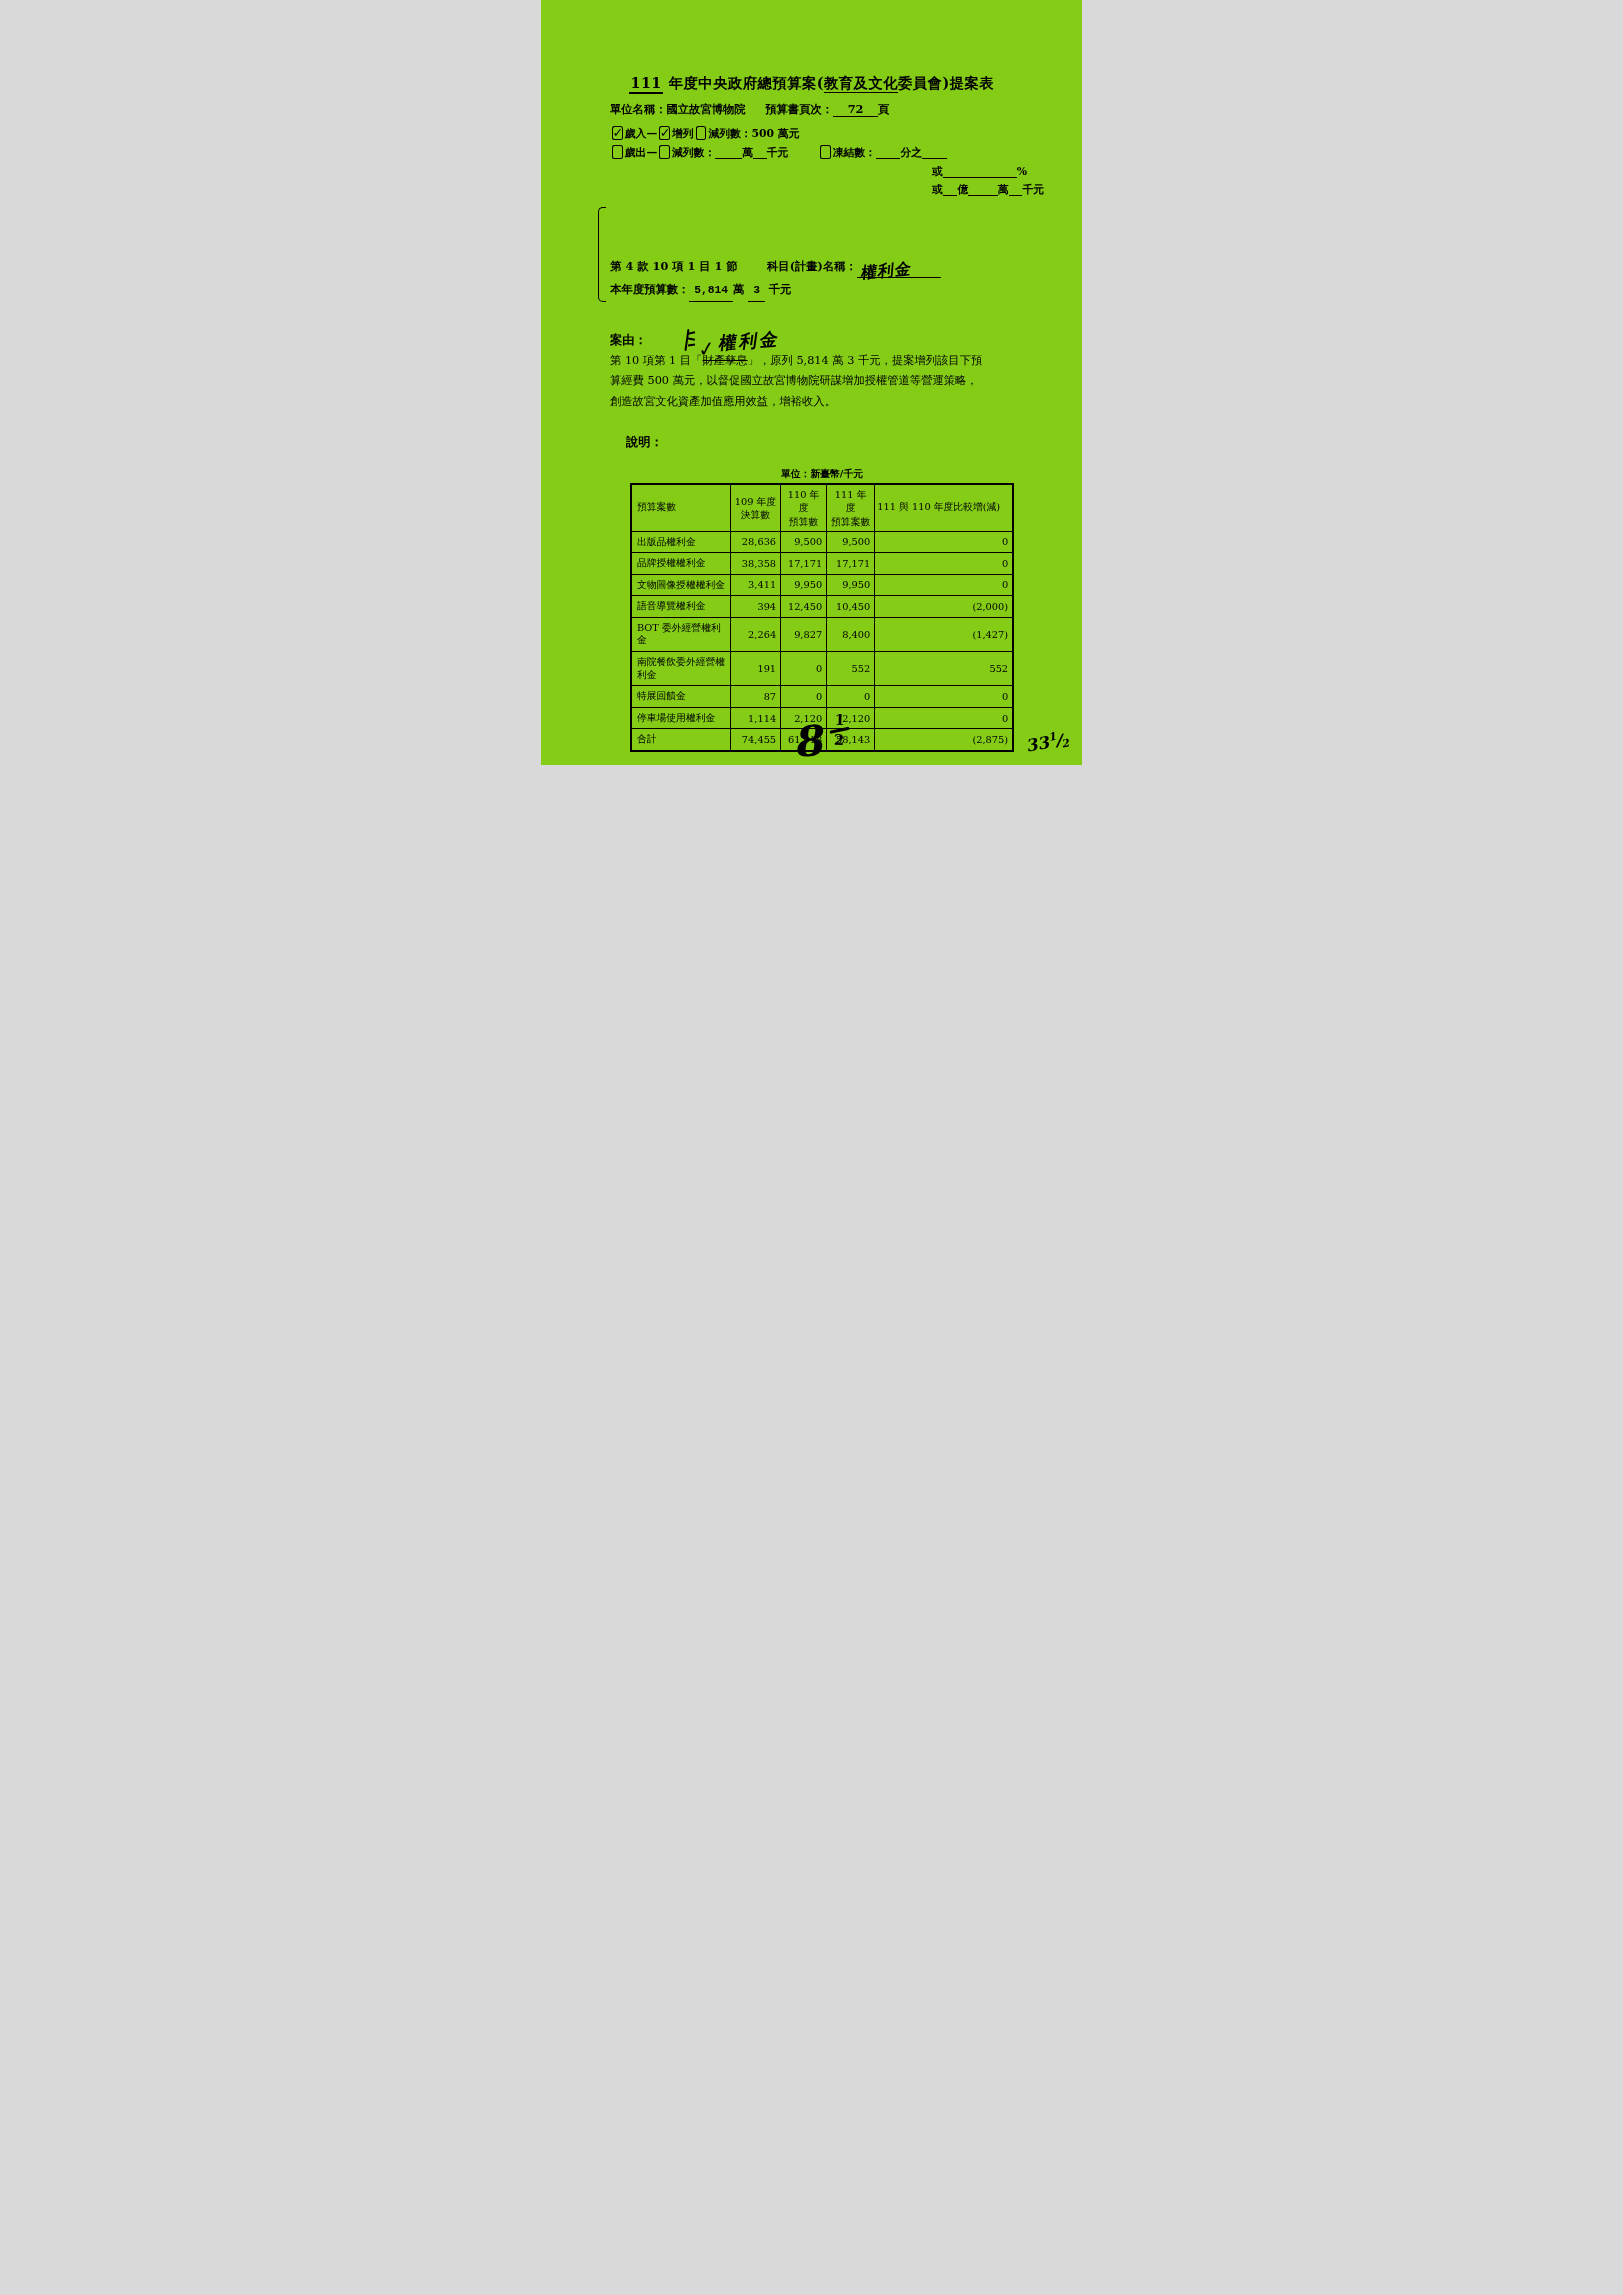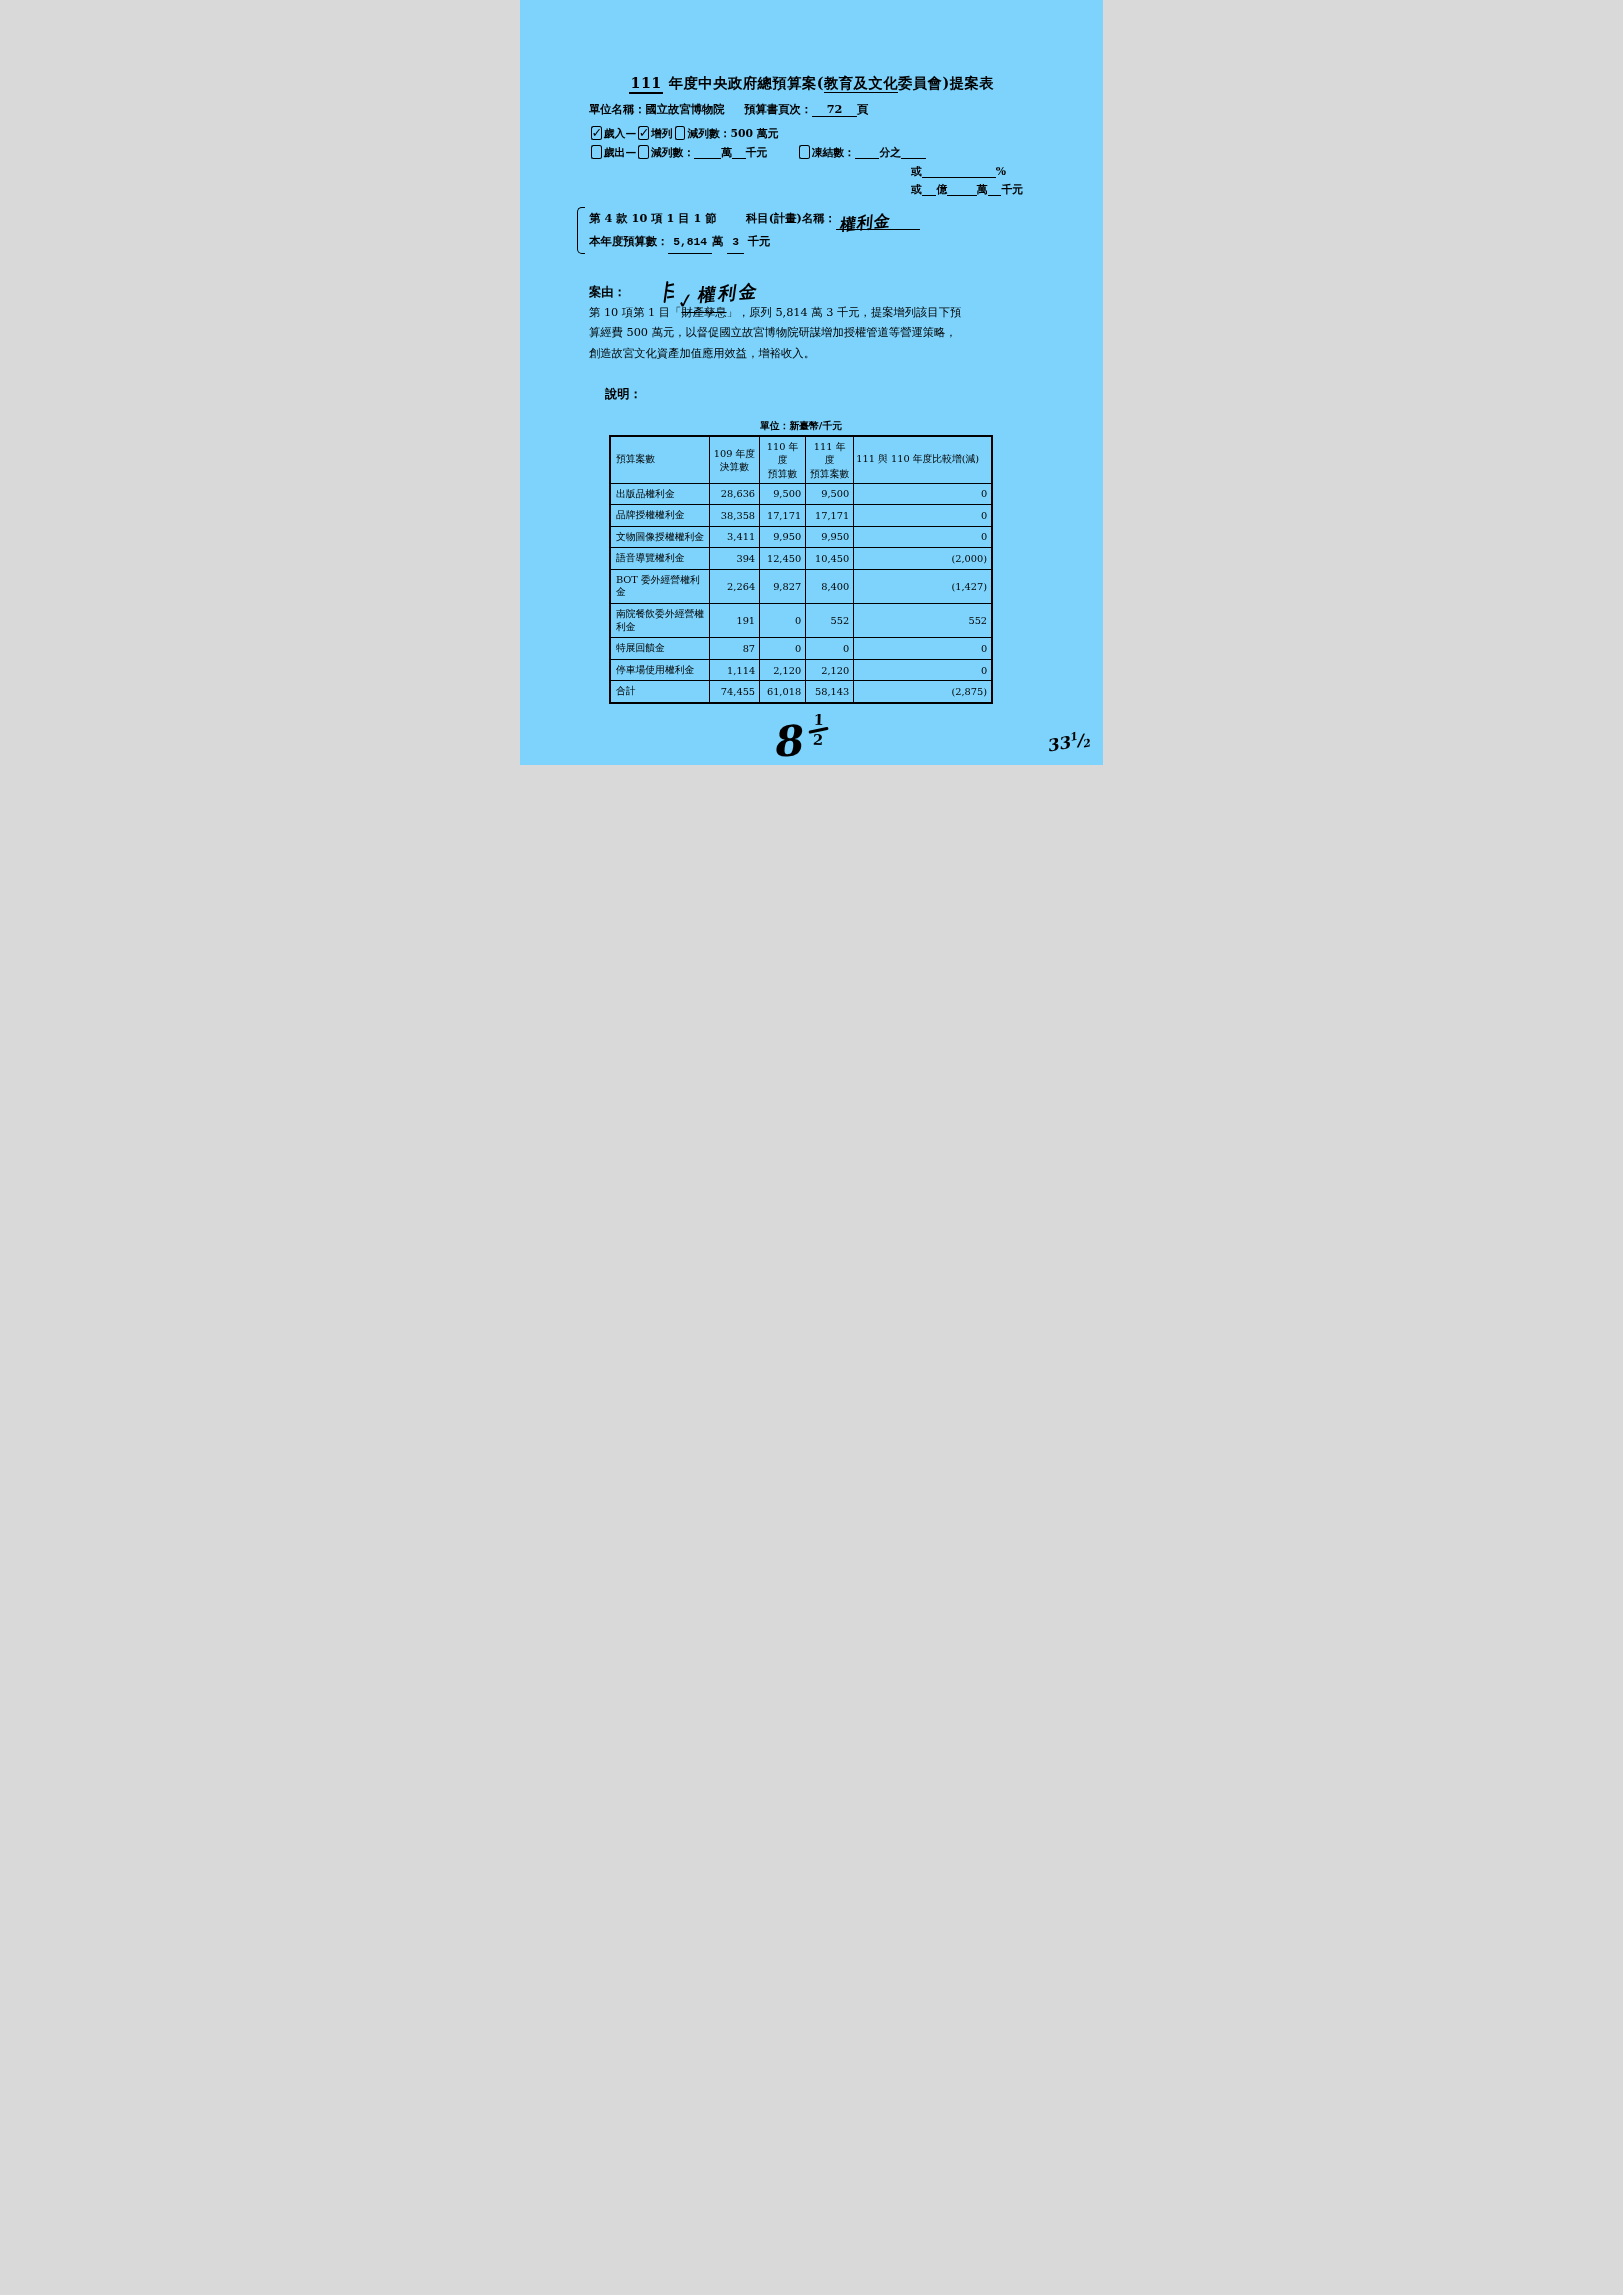--- a/index.html
+++ b/index.html
@@ -1,17 +1,17 @@
 <!DOCTYPE html>
 <html style="font-size:7.9px"><head>
 <meta charset="utf-8">
 <style>
   html,body{margin:0;padding:0;background:#d9d9d9;}
   .page{
-    position:relative;width:583px;height:765px;margin:0 auto;background:#7dd3fc;
+    position:relative;width:541px;height:765px;margin:0 auto;background:#84cc16;
     font-family:"DejaVu Serif","Liberation Serif",serif;color:#000;overflow:hidden;
   }
   
   .title{padding-top:74px;text-align:center;font-size:14.3px;font-weight:bold;letter-spacing:0.5px;white-space:nowrap;}
   .u-num{border-bottom:2px solid #000;padding:0 1.5px 0.5px;}
   .u-comm{border-bottom:1.5px solid #000;padding-bottom:0.5px;}
   
   .unit-line{margin:8.8px 0 0 69px;font-size:11.3px;font-weight:bold;white-space:nowrap;}
   .gap40{display:inline-block;width:19.7px;}
   .pageno-blank{display:inline-block;width:45px;text-align:center;border-bottom:1.2px solid #000;}
@@ -21,21 +21,21 @@
   .cb .s{position:absolute;top:0;bottom:0;width:4.4px;border-top:1.2px solid #000;border-bottom:1.2px solid #000;}
   .cb .l{left:0;border-left:1.2px solid #000;border-radius:2.5px 0 0 2.5px;}
   .cb .r{right:0;border-right:1.2px solid #000;border-radius:0 2.5px 2.5px 0;}
   .cb .mark{position:absolute;left:0.5px;top:-2.9px;font-family:"DejaVu Sans","Liberation Sans",sans-serif;font-size:12.8px;font-weight:bold;}
   .bl{display:inline-block;height:2.5px;border-bottom:1.1px solid #000;vertical-align:-2.5px;}
   .w28{width:13.8px;} .w50{width:24.6px;} .w55{width:27px;} .w30{width:14.7px;} .w60{width:29.5px;} .w150{width:74px;}
   .alt-line{margin-left:391px;font-size:10.8px;font-weight:bold;line-height:18px;white-space:nowrap;}
   
   .clause-wrap{display:flex;align-items:stretch;margin:7.9px 0 0 57px;}
   .bigbr{width:7.4px;border-left:1.7px solid #000;border-top:1.7px solid #000;border-bottom:1.7px solid #000;border-radius:4.9px 0 0 4.9px;margin-right:3.9px;}
-  .clause-body{font-size:11.3px;font-weight:bold;line-height:22.6px;white-space:nowrap;}
+  .clause-body{font-size:11.3px;font-weight:bold;line-height:22.6px;white-space:nowrap;margin-top:48px;}
   .gap60{display:inline-block;width:29.5px;}
   .subject-blank{position:relative;display:inline-block;width:84px;height:15.7px;border-bottom:1.2px solid #000;vertical-align:bottom;}
   .hw{font-weight:bold;display:inline-block;transform:rotate(-5deg) skewX(-10deg);}
   .subject-blank .hw{position:absolute;left:3.9px;bottom:-2px;font-size:16px;letter-spacing:1px;line-height:1;}
   .uv{display:inline-block;border-bottom:1.2px solid #000;padding:0 4.9px;text-align:center;font-family:Liberation Mono, monospace;}
   
   .sec-head{margin:29.5px 0 0 69px;font-size:12.3px;font-weight:bold;}
   .para{position:relative;margin:2px 0 0 69px;font-size:11.3px;line-height:20.6px;width:432px;}
   .pline{white-space:nowrap;}
   .indent{text-indent:2em;}

